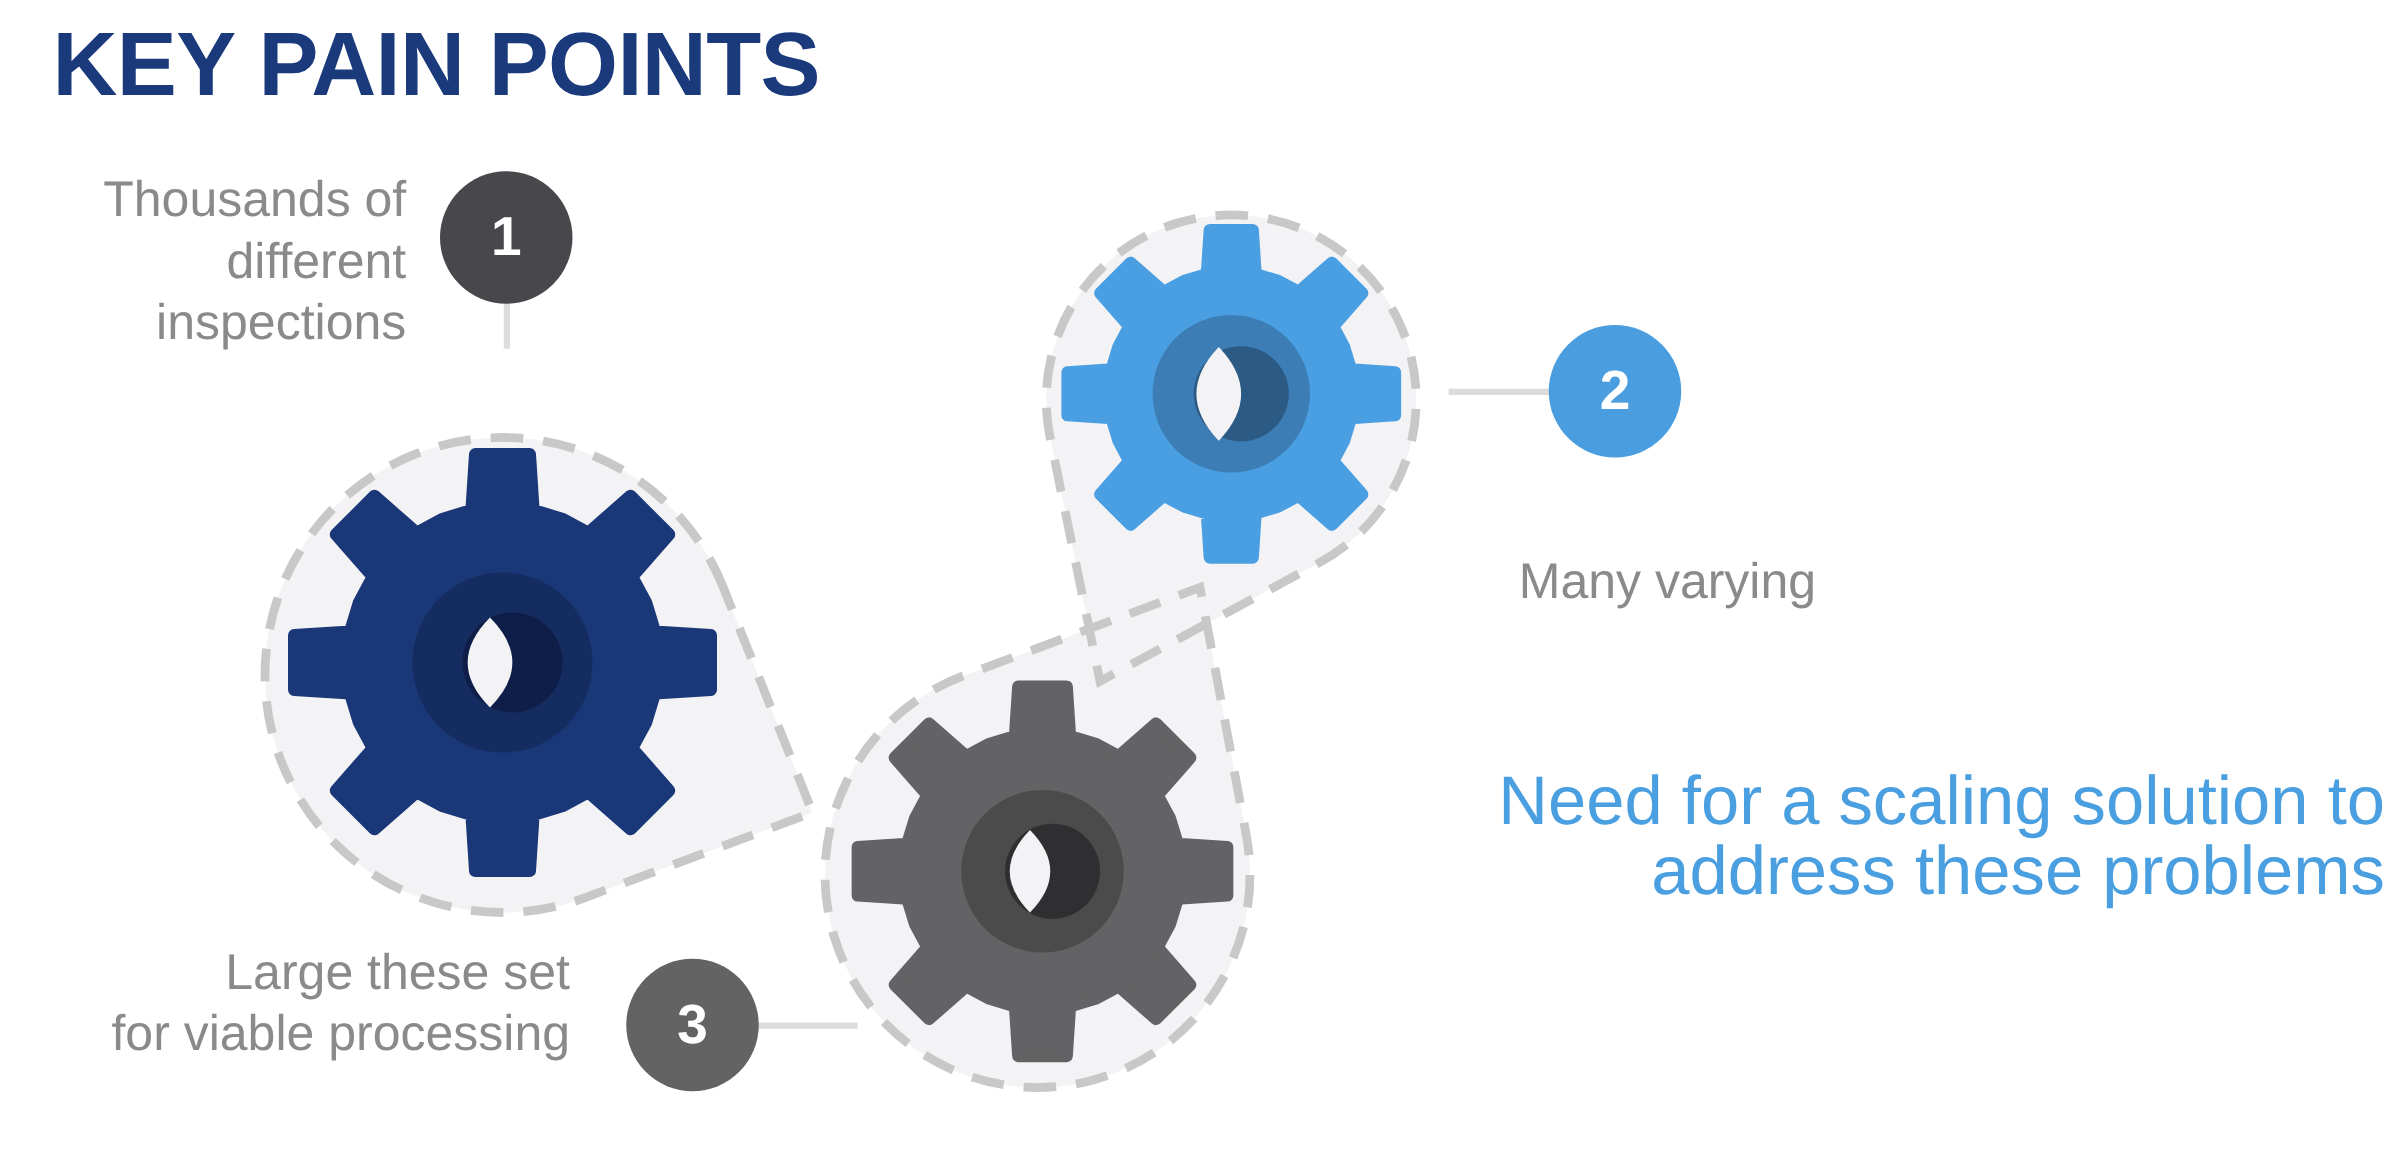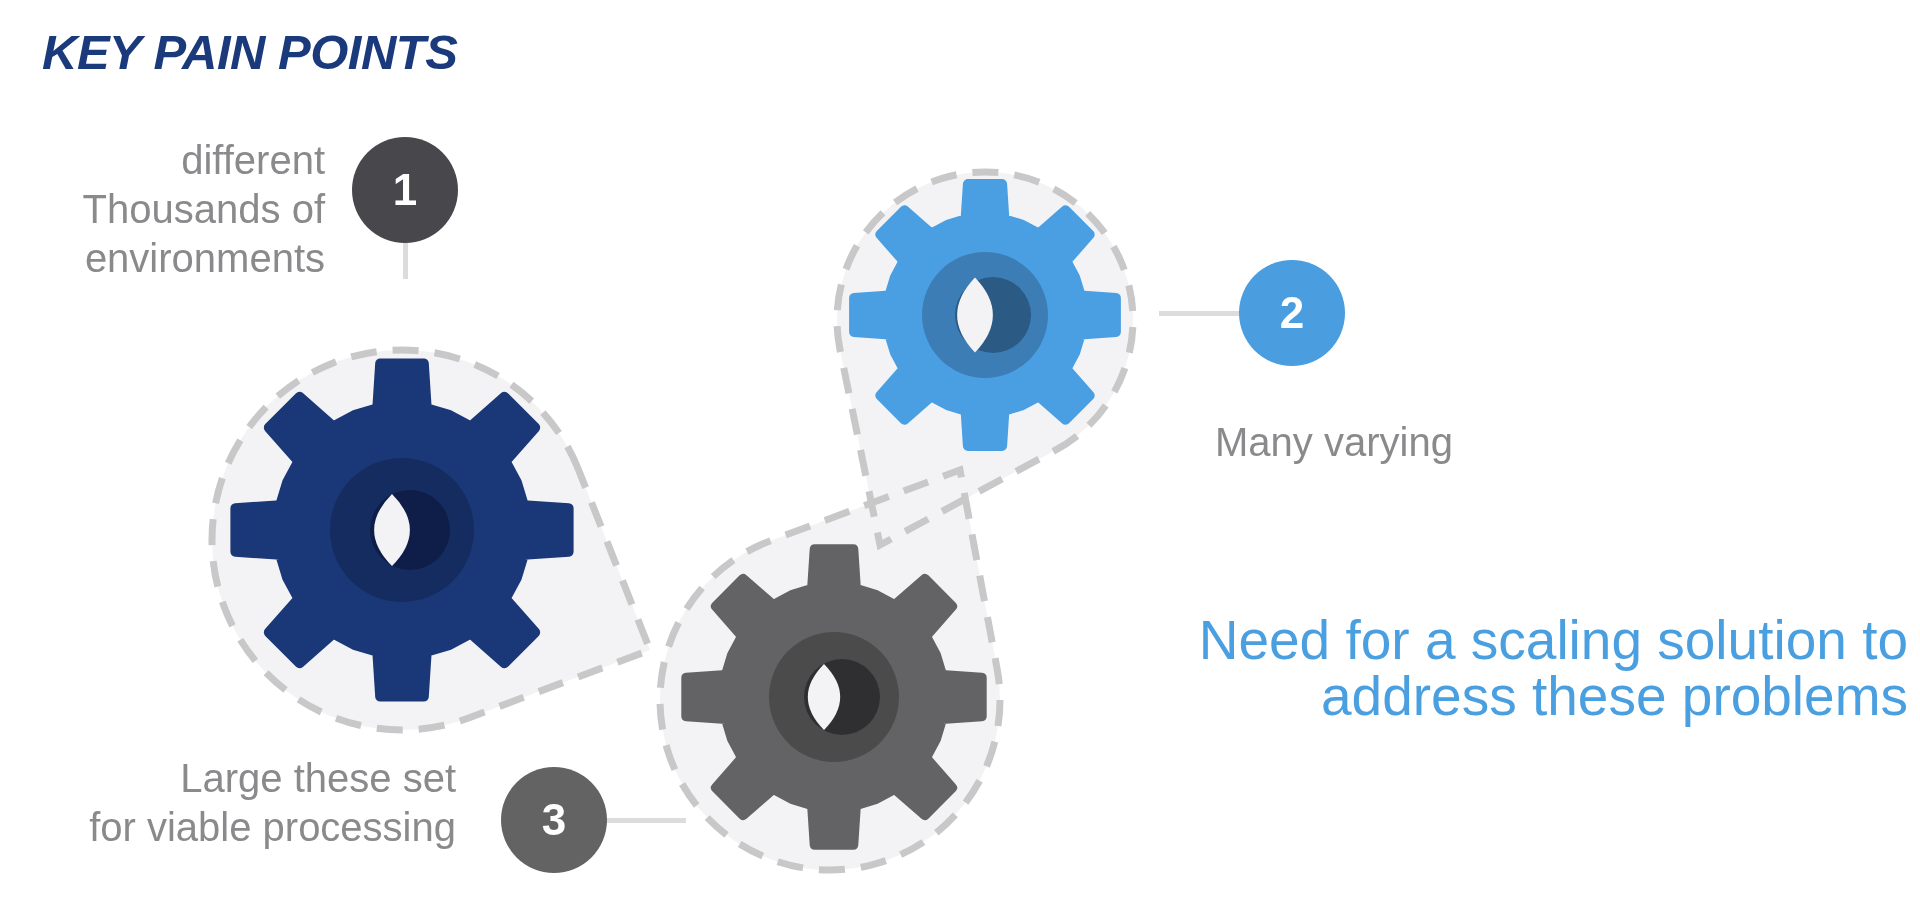--- a/index.html
+++ b/index.html
@@ -3,31 +3,31 @@
 <meta charset="utf-8">
 <style>
   html, body { margin: 0; padding: 0; }
   body {
     width: 1920px; height: 922px; overflow: hidden; position: relative;
     background: #ffffff;
     font-family: "Liberation Sans", sans-serif;
   }
   .title {
     position: absolute; left: 42px; top: 8px;
-    font-size: 49px; font-weight: bold; color: #1a3a7c;
-    letter-spacing: -0.5px; line-height: 88px; white-space: nowrap; font-style: italic;
+    font-size: 72px; font-weight: bold; color: #1a3a7c;
+    letter-spacing: -0.5px; line-height: 88px; white-space: nowrap;
   }
   #art { position: absolute; left: 0; top: 0; width: 1920px; height: 922px; }
   .label {
     position: absolute; color: #8a8a8c; font-size: 40px; line-height: 49px;
     white-space: nowrap;
   }
   .label .line { display: block; }
   .label.right { text-align: right; }
-  .label.left { text-align: left; }
+  .label.left { text-align: left; margin-top: 23px; }
   .badge {
     position: absolute; width: 106px; height: 106px; border-radius: 50%;
     color: #ffffff; font-weight: bold; font-size: 44px;
     display: flex; align-items: center; justify-content: center;
   }
   .connector { position: absolute; background: #dcdcdc; }
   .callout {
     position: absolute; right: 12px; top: 612px;
     color: #4a9fe0; font-size: 55px; line-height: 56px; text-align: right;
     white-space: nowrap;
@@ -68,23 +68,23 @@
         <path d="M 824 664 Q 856.4 697 824 730 Q 791.6 697 824 664 Z" fill="#f3f3f5"></path>
       </g>
     </g>
 </svg>
 
 <div id="pp1-connector" class="connector" style="left: 403px; top: 243px; width: 5px; height: 36px; background: rgb(220, 220, 220);"></div>
 <div id="pp1-badge" class="badge" style="background: rgb(72, 71, 75); left: 352px; top: 137px;">
   <span>1</span>
 </div>
 <div id="pp1-label" class="label right" style="top: 136px; right: 1595px; color: rgb(138, 138, 140);">
+  <span class="line">Thousands of</span>
   <span class="line">different</span>
-  <span class="line">Thousands of</span>
-  <span class="line">environments</span>
+  <span class="line">inspections</span>
 </div>
 
 <div id="pp2-connector" class="connector" style="left: 1159px; top: 311px; width: 82px; height: 5px; background: rgb(220, 220, 220);"></div>
 <div id="pp2-badge" class="badge" style="background: rgb(74, 158, 224); left: 1239px; top: 260px;">
   <span>2</span>
 </div>
 <div id="pp2-label" class="label left" style="top: 418px; left: 1215px; color: rgb(138, 138, 140);">
   <span class="line">Many varying</span>
 </div>
 

